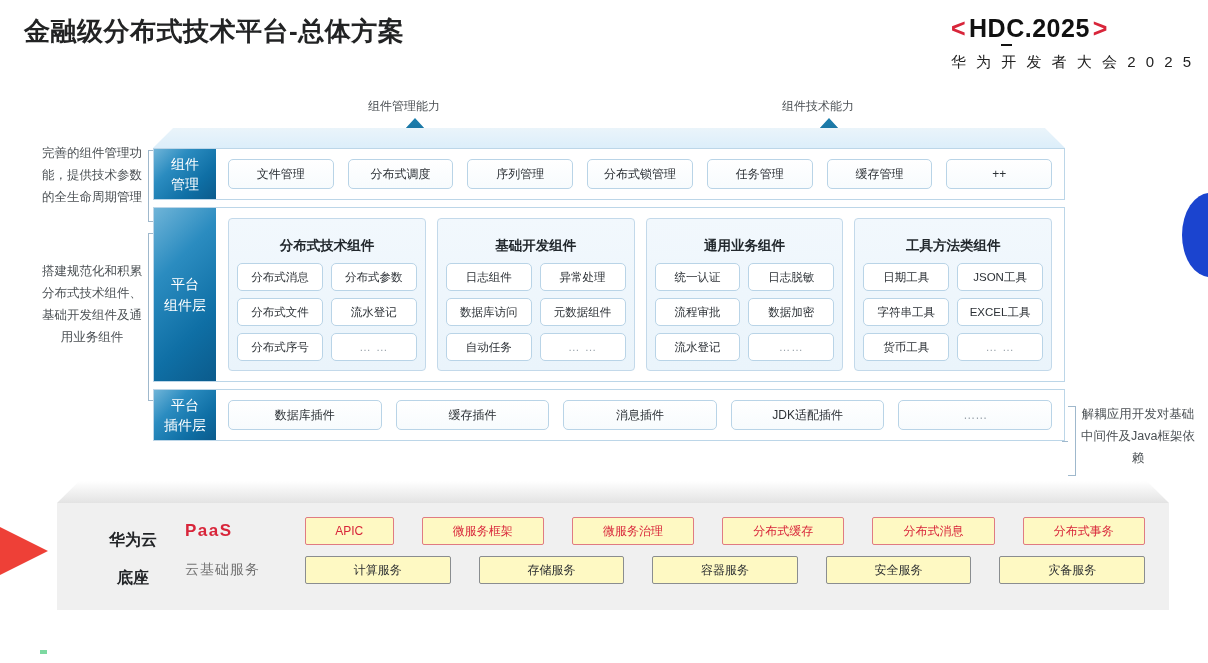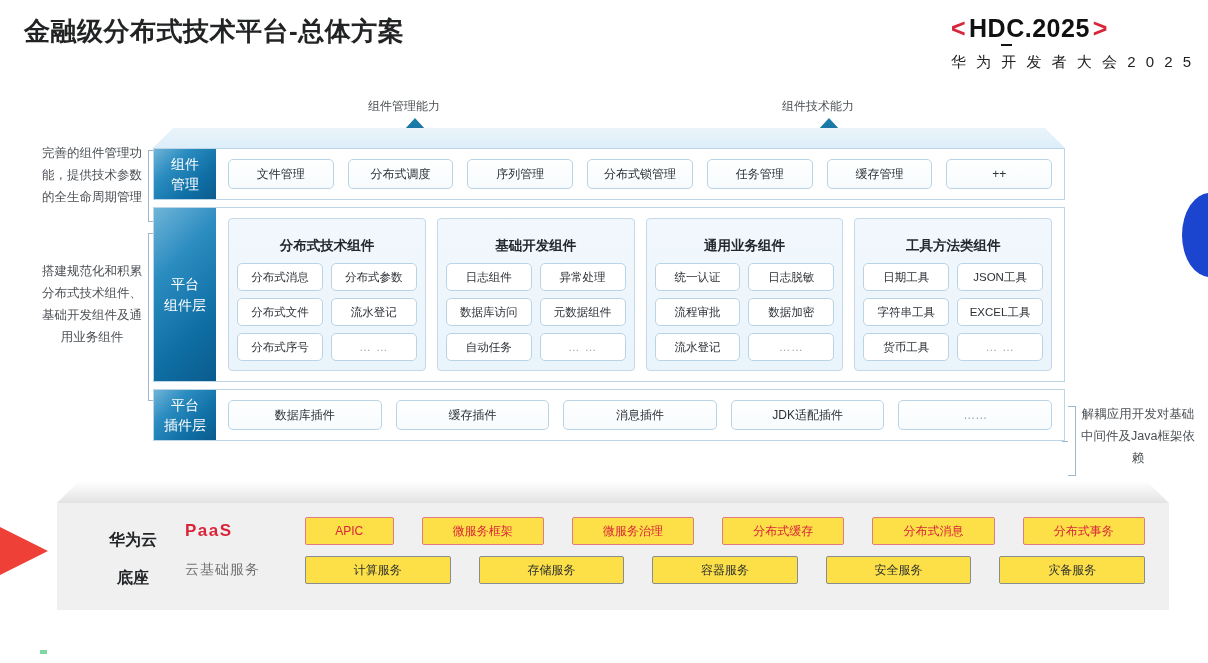--- a/index.html
+++ b/index.html
@@ -164,21 +164,21 @@
   .slab-row:last-child { margin-bottom: 0; }
   .row-label {
     width: 92px; flex: 0 0 92px; text-align: left;
     font-size: 15px; font-weight: bold; white-space: nowrap;
   }
   .row-label.paas { color: #d8253a; font-size: 17px; letter-spacing: 1.5px; }
   .row-label.cloud { color: #737373; font-size: 14px; font-weight: normal; letter-spacing: 1px; }
   .svc {
     height: 28px; border-radius: 2px;
     display: flex; align-items: center; justify-content: center;
-    font-size: 12px; white-space: nowrap; background: #fde047;
+    font-size: 12px; white-space: nowrap; background: #fef9c3;
   }
   .svc.red { border: 1.4px solid #e07b82; color: #d8253a; }
   .svc.gray { border: 1.4px solid #8a8d90; color: #2b2e31; }
 </style>
 </head>
 <body>
 
 <div class="page-title">金融级分布式技术平台-总体方案</div>
 
 <div class="hdc-logo">

